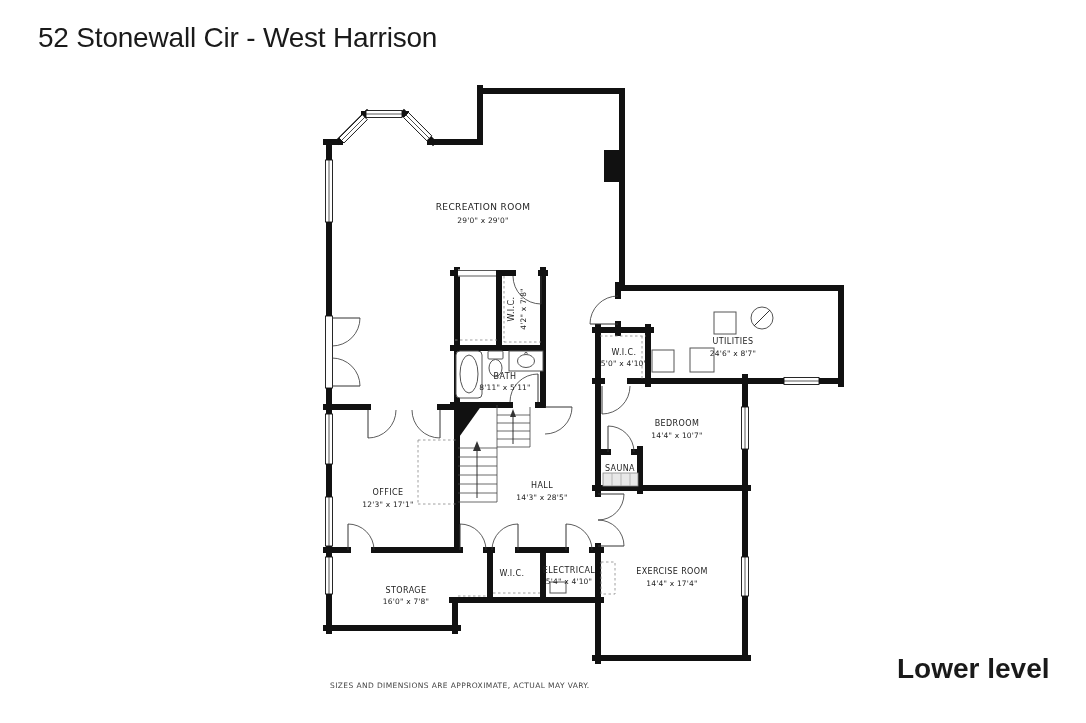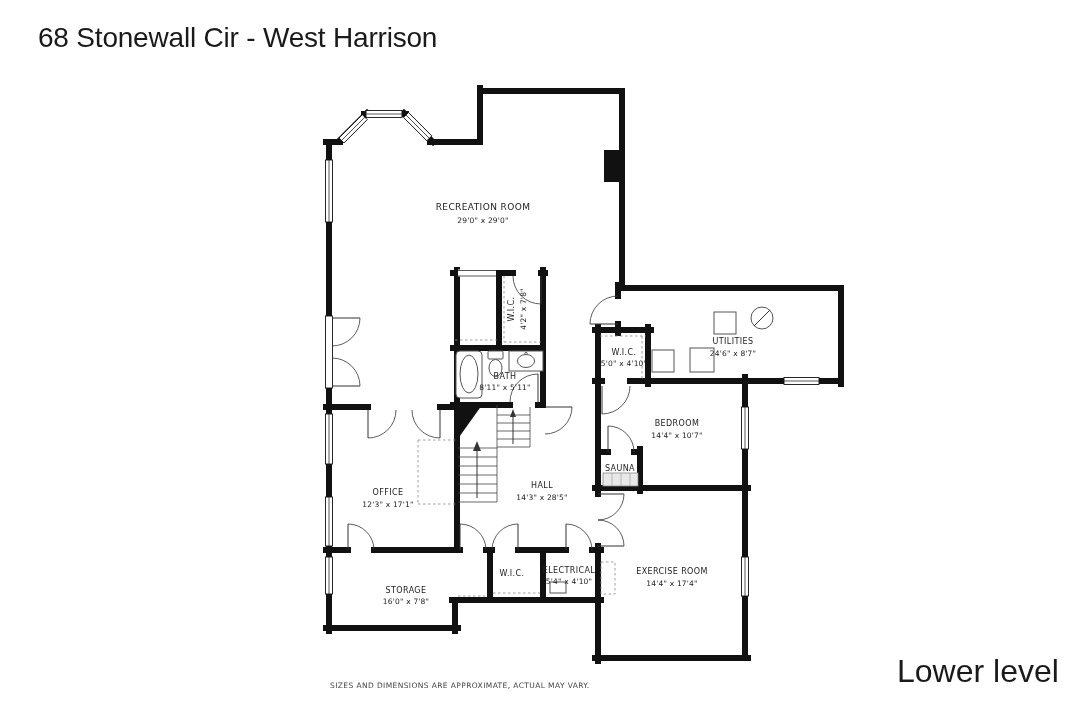--- a/index.html
+++ b/index.html
@@ -1,20 +1,20 @@
 <!DOCTYPE html>
 <html><head>
 <meta charset="utf-8">
 <style>
   html,body{margin:0;padding:0;background:#fff;}
   .page{position:relative;width:1086px;height:723px;background:#fff;overflow:hidden;
         font-family:"Liberation Sans",sans-serif;}
   .title{position:absolute;left:38px;top:22px;font-size:28px;color:#1a1a1a;
          letter-spacing:-0.2px;font-weight:400;}
-  .level{position:absolute;left:897px;top:653px;font-size:32px;color:#1a1a1a;font-weight:400;}
+  .level{position:absolute;left:897px;top:653px;font-size:28px;color:#1a1a1a;font-weight:700;}
   .disclaimer{position:absolute;left:330px;top:681px;width:480px;
               font-family:"DejaVu Sans",sans-serif;font-size:7.5px;letter-spacing:0.4px;color:#444;}
   svg{position:absolute;left:0;top:0;}
   .wall{stroke:#111;stroke-width:6;fill:none;stroke-linecap:square;}
   .thin{stroke:#333;stroke-width:1;fill:none;}
   .arc{stroke:#333;stroke-width:0.8;fill:none;}
   .winr{fill:#fff;stroke:#111;stroke-width:0.9;}
   .winl{stroke:#111;stroke-width:0.7;}
   .fix{fill:#fff;stroke:#555;stroke-width:1;}
   .dash{stroke:#888;stroke-width:0.8;fill:none;stroke-dasharray:2.5,2.5;}
@@ -22,21 +22,21 @@
   .lbl{font-family:"DejaVu Sans",sans-serif;font-size:8px;fill:#222;letter-spacing:0.4px;
        text-anchor:middle;}
   .dims{font-family:"DejaVu Sans",sans-serif;font-size:7.5px;fill:#222;letter-spacing:0.2px;
         text-anchor:middle;}
   .big{font-size:9px;}
 </style>
 </head>
 <body>
 
 <div class="page">
-  <div class="title">68 Stonewall Cir - West Harrison</div>
+  <div class="title">52 Stonewall Cir - West Harrison</div>
 
   <svg width="1086" height="723" viewBox="0 0 1086 723">
 
     <g>
       <path class="wall" d="
         M480,91 H622  M622,91 V288  M480,88 V142  M430,142 H480
         M326,142 H340 M339,141 L367,113 M364,114 H406 M404,113 L433,142
         M329,142 V316 M329,388 V631
         M326,628 H458 M455,600 V631 M452,600 H601
         M490,550 V600 M543,550 V600

